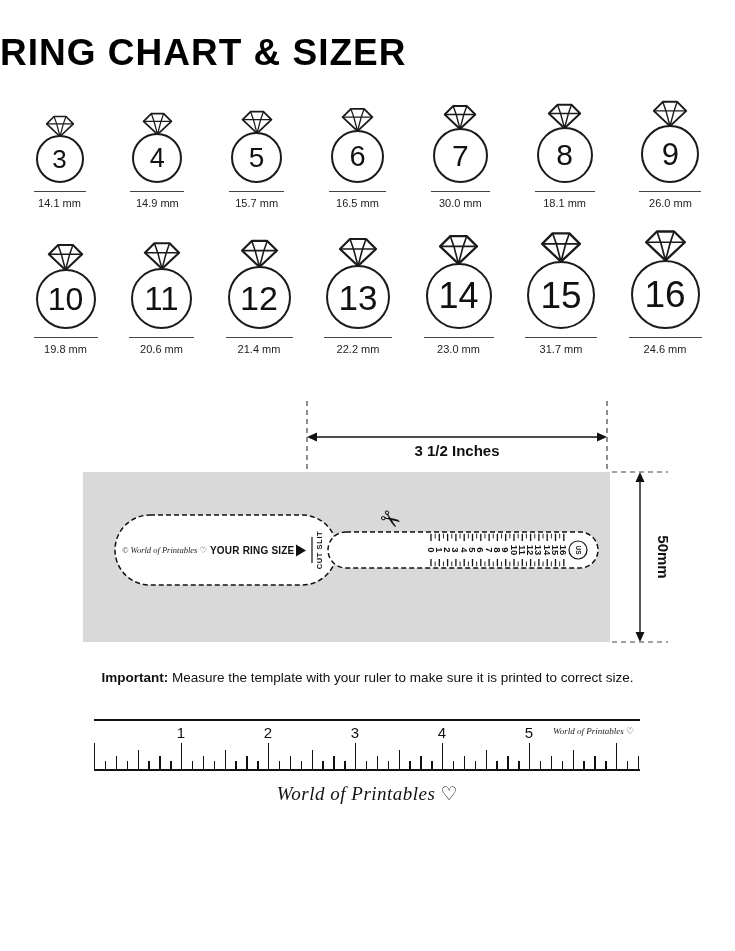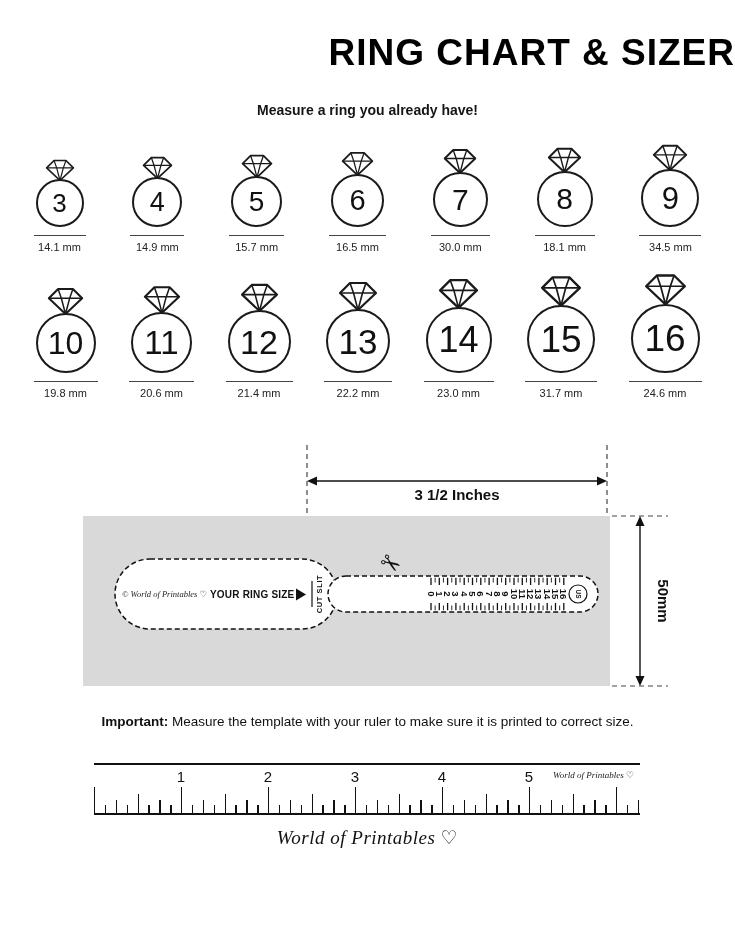--- a/index.html
+++ b/index.html
@@ -1,18 +1,18 @@
 <!DOCTYPE html>
 <html><head>
 <meta charset="utf-8">
 <style>
   *{box-sizing:border-box;margin:0;padding:0}
   html,body{width:735px;height:951px}
   body{background:#fff;color:#151515;font-family:"Liberation Sans",sans-serif;overflow:hidden}
-  .title{font-size:37px;font-weight:800;text-align:right;margin-top:32px;letter-spacing:1px;color:#000}
+  .title{font-size:37px;font-weight:800;text-align:left;margin-top:32px;letter-spacing:1px;color:#000}
   .sub-bold{font-size:14px;font-weight:700;text-align:center;margin-top:28px}
   .sub{font-size:13.5px;text-align:center;margin-top:3px;color:#1c1c1c}
   .ring-row{width:668px;margin:0 auto;display:flex;justify-content:space-between;align-items:flex-end}
   .ring-row.first{margin-top:26px}
   .ring-row.second{margin-top:20px}
   .ring-item{display:flex;flex-direction:column;align-items:center}
   .diamond{display:block;margin-bottom:-3px}
   .ring-circle{border:2.6px solid #1a1a1a;border-radius:50%;display:flex;align-items:center;justify-content:center;background:#fff;font-weight:400;color:#111;line-height:1}
   .dia-line{border-top:1.6px solid #444;margin-top:8px;height:0}
   .dia-label{font-size:11px;margin-top:5px;color:#222}
@@ -36,21 +36,20 @@
   .foot-bold{text-align:center;font-weight:700;font-size:14px;margin-top:33px}
   .foot-text{text-align:center;font-size:14px;margin-top:3px}
   .logo{text-align:center;margin-top:11px;font-family:"Liberation Serif","DejaVu Sans",serif;font-style:italic;font-size:19px;letter-spacing:.5px;color:#111}
 </style>
 </head>
 <body>
 
 <div class="page">
 
   <h1 class="title">RING CHART &amp; SIZER</h1>
-  <div class="sub-bold">Measure a ring you already have!</div>
 
   <div>
     <div class="ring-row first" id="ring-row-0">
         <div class="ring-item">
           <svg class="diamond" width="30" height="23" viewBox="0 0 40 31">
     <path d="M12 2 H28 L38 12 L20 29 L2 12 Z" fill="#fff" stroke="#1a1a1a" stroke-width="2.2" stroke-linejoin="round"></path>
     <path d="M2 12 H38 M12 2 L15.5 12 L20 29 M28 2 L24.5 12 L20 29" fill="none" stroke="#1a1a1a" stroke-width="1.6"></path>
   </svg>
           <div class="ring-circle" style="width:48px;height:48px;font-size:26px">
             <span>3</span>
@@ -115,21 +114,21 @@
         </div>
         <div class="ring-item">
           <svg class="diamond" width="36" height="28" viewBox="0 0 40 31">
     <path d="M12 2 H28 L38 12 L20 29 L2 12 Z" fill="#fff" stroke="#1a1a1a" stroke-width="2.2" stroke-linejoin="round"></path>
     <path d="M2 12 H38 M12 2 L15.5 12 L20 29 M28 2 L24.5 12 L20 29" fill="none" stroke="#1a1a1a" stroke-width="1.6"></path>
   </svg>
           <div class="ring-circle" style="width:58px;height:58px;font-size:31px">
             <span>9</span>
           </div>
           <div class="dia-line" style="width:62px"></div>
-          <div class="dia-label">34.5 mm</div>
+          <div class="dia-label">26.0 mm</div>
         </div>
       </div>
     <div class="ring-row second" id="ring-row-1">
         <div class="ring-item">
           <svg class="diamond" width="37" height="29" viewBox="0 0 40 31">
     <path d="M12 2 H28 L38 12 L20 29 L2 12 Z" fill="#fff" stroke="#1a1a1a" stroke-width="2.2" stroke-linejoin="round"></path>
     <path d="M2 12 H38 M12 2 L15.5 12 L20 29 M28 2 L24.5 12 L20 29" fill="none" stroke="#1a1a1a" stroke-width="1.6"></path>
   </svg>
           <div class="ring-circle" style="width:60px;height:60px;font-size:32px">
             <span>10</span>

